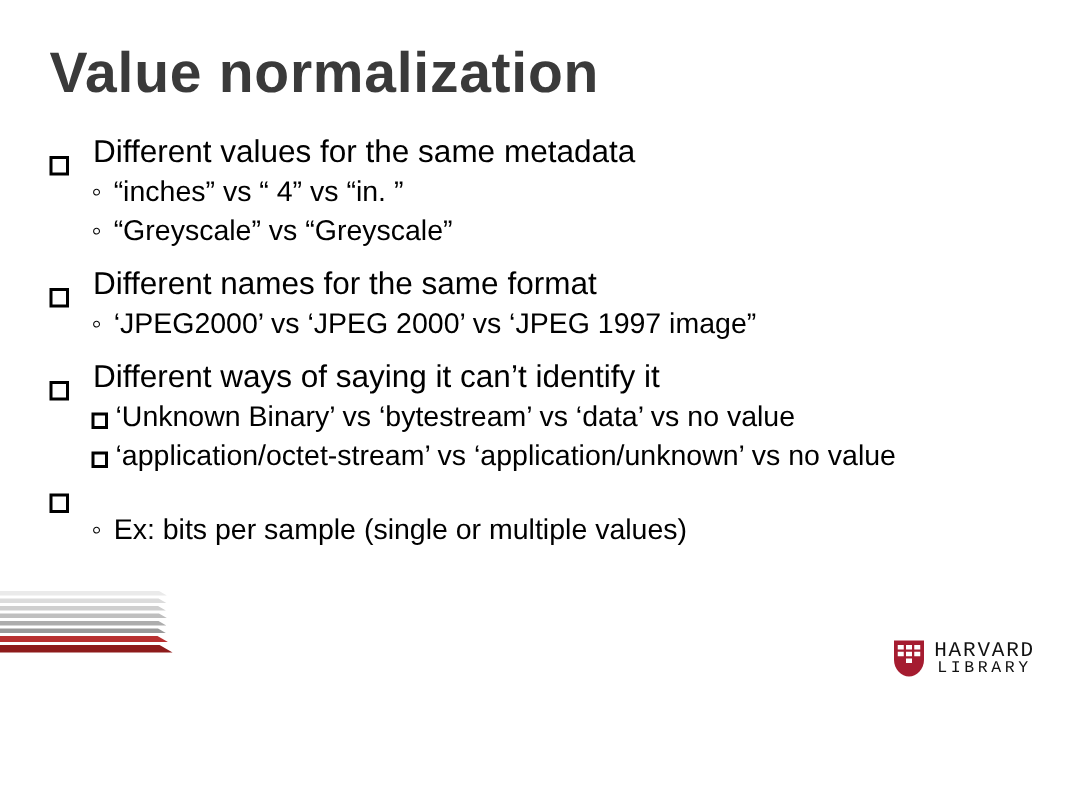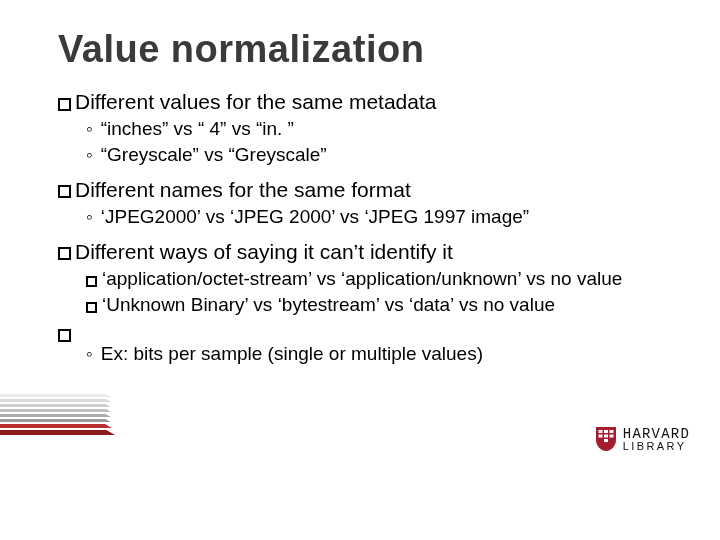--- a/index.html
+++ b/index.html
@@ -11,41 +11,42 @@
     font-family: "Segoe UI", "Helvetica Neue", Arial, sans-serif;
     color: #000;
     overflow: hidden;
     position: relative;
   }
   .slide {
     position: relative;
     width: 720px;
     height: 472px;
     box-sizing: border-box;
-    padding: 28px 38px 0 58px;
+    padding: 28px 38px 0 33px;
     border-radius: 10px;
   }
   .title {
     font-size: 38px;
     font-weight: 700;
     color: #3a3a3a;
     letter-spacing: 0.5px;
     font-family: "Segoe UI Semibold", "Arial Black", Arial, sans-serif;
     margin-bottom: 18px;
   }
   .content {
     font-size: 21px;
     line-height: 1.25;
   }
   .top-item {
     margin-bottom: 4px;
   }
   .top-line {
     display: flex;
-    align-items: center;
+    align-items: flex-end;
+    gap: 12px;
   }
   .box-bullet {
     display: inline-block;
     width: 13px;
     height: 13px;
     border: 2px solid #000;
     box-sizing: border-box;
     margin-right: 4px;
     flex: 0 0 auto;
     position: relative;
@@ -123,21 +124,22 @@
     color: #111;
   }
   .logo-top {
     font-size: 14px;
     letter-spacing: 1.2px;
     font-family: Liberation Mono, monospace;
   }
   .logo-bot {
     font-size: 11px;
     letter-spacing: 2.4px;
-    font-family: Liberation Sans, sans-serif;
+    font-family: Liberation Mono, monospace;
+    text-align: center;
   }
   .crest {
     width: 22px;
     height: 26px;
   }
 </style>
 </head>
 <body>
 
 <div class="slide">
@@ -181,29 +183,29 @@
     </div>
 
     <div class="top-item">
       <div class="top-line">
         <span class="box-bullet"></span>
         <span>
           <span>Different</span><span> ways of saying it can’t identify it</span>
         </span>
       </div>
       <div class="sub-list">
+        <div class="sub-line">
+          <span class="box-sub-bullet"></span>
+          <span class="sub-text">‘Unknown Binary’ vs ‘bytestream’ vs ‘data’ vs no value</span>
+        </div>
         <div class="sub-line">
           <span class="box-sub-bullet"></span>
           <span class="sub-text">
             <span>‘application/octet-stream’ vs ‘application/unknown’ vs no value</span>
           </span>
-        </div>
-        <div class="sub-line">
-          <span class="box-sub-bullet"></span>
-          <span class="sub-text">‘Unknown Binary’ vs ‘bytestream’ vs ‘data’ vs no value</span>
         </div>
       </div>
     </div>
 
     <div class="top-item">
       <div class="top-line">
         <span class="box-bullet"></span>
       </div>
       <div class="sub-list">
         <div class="sub-line">

